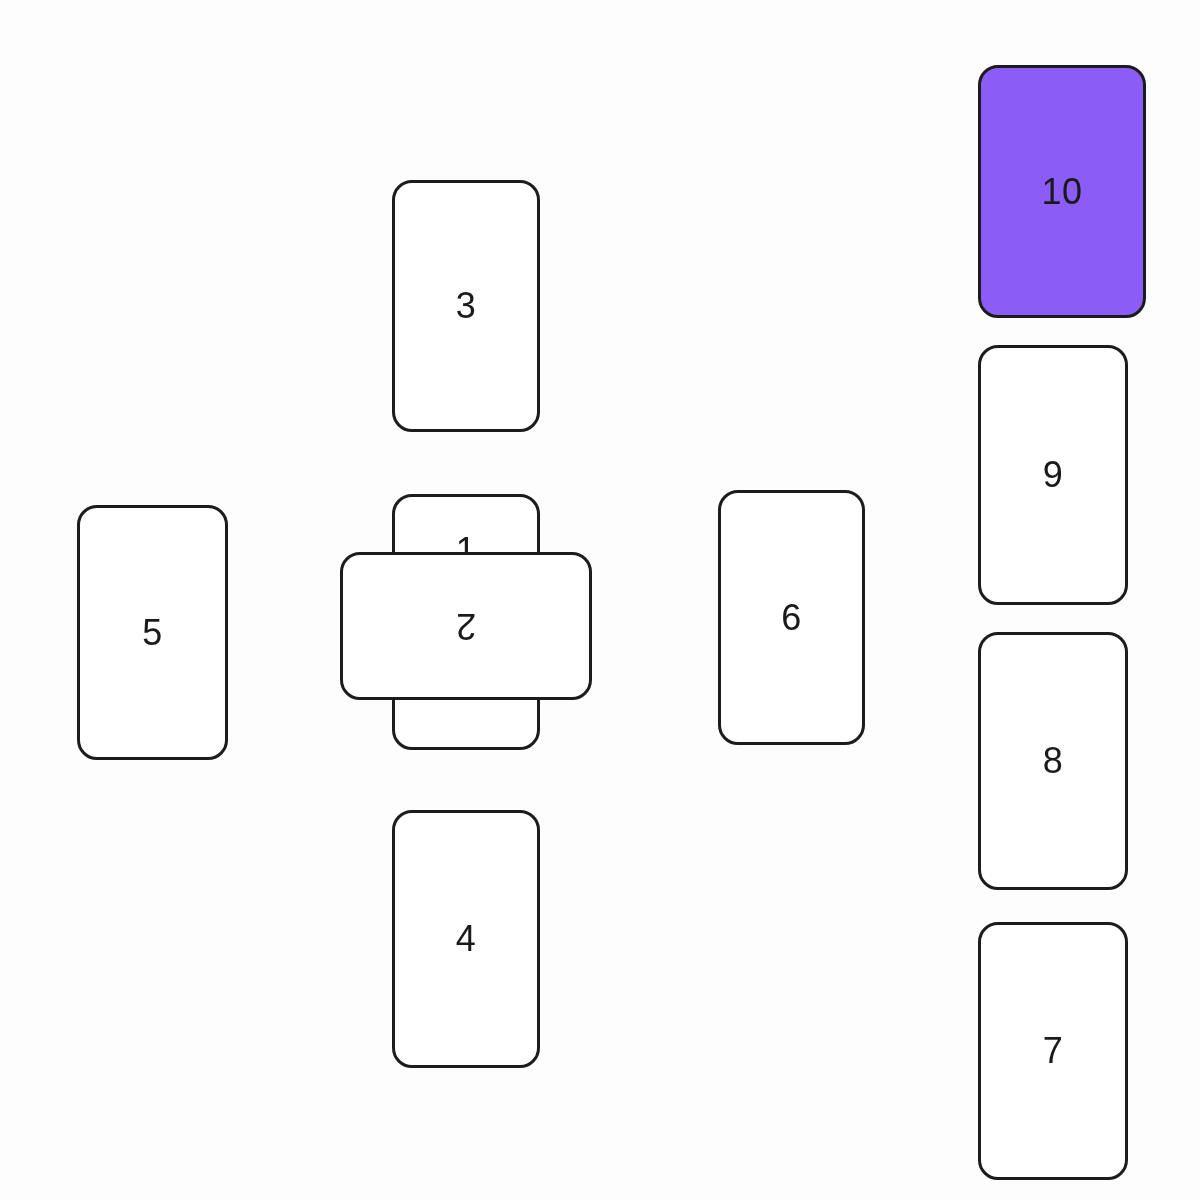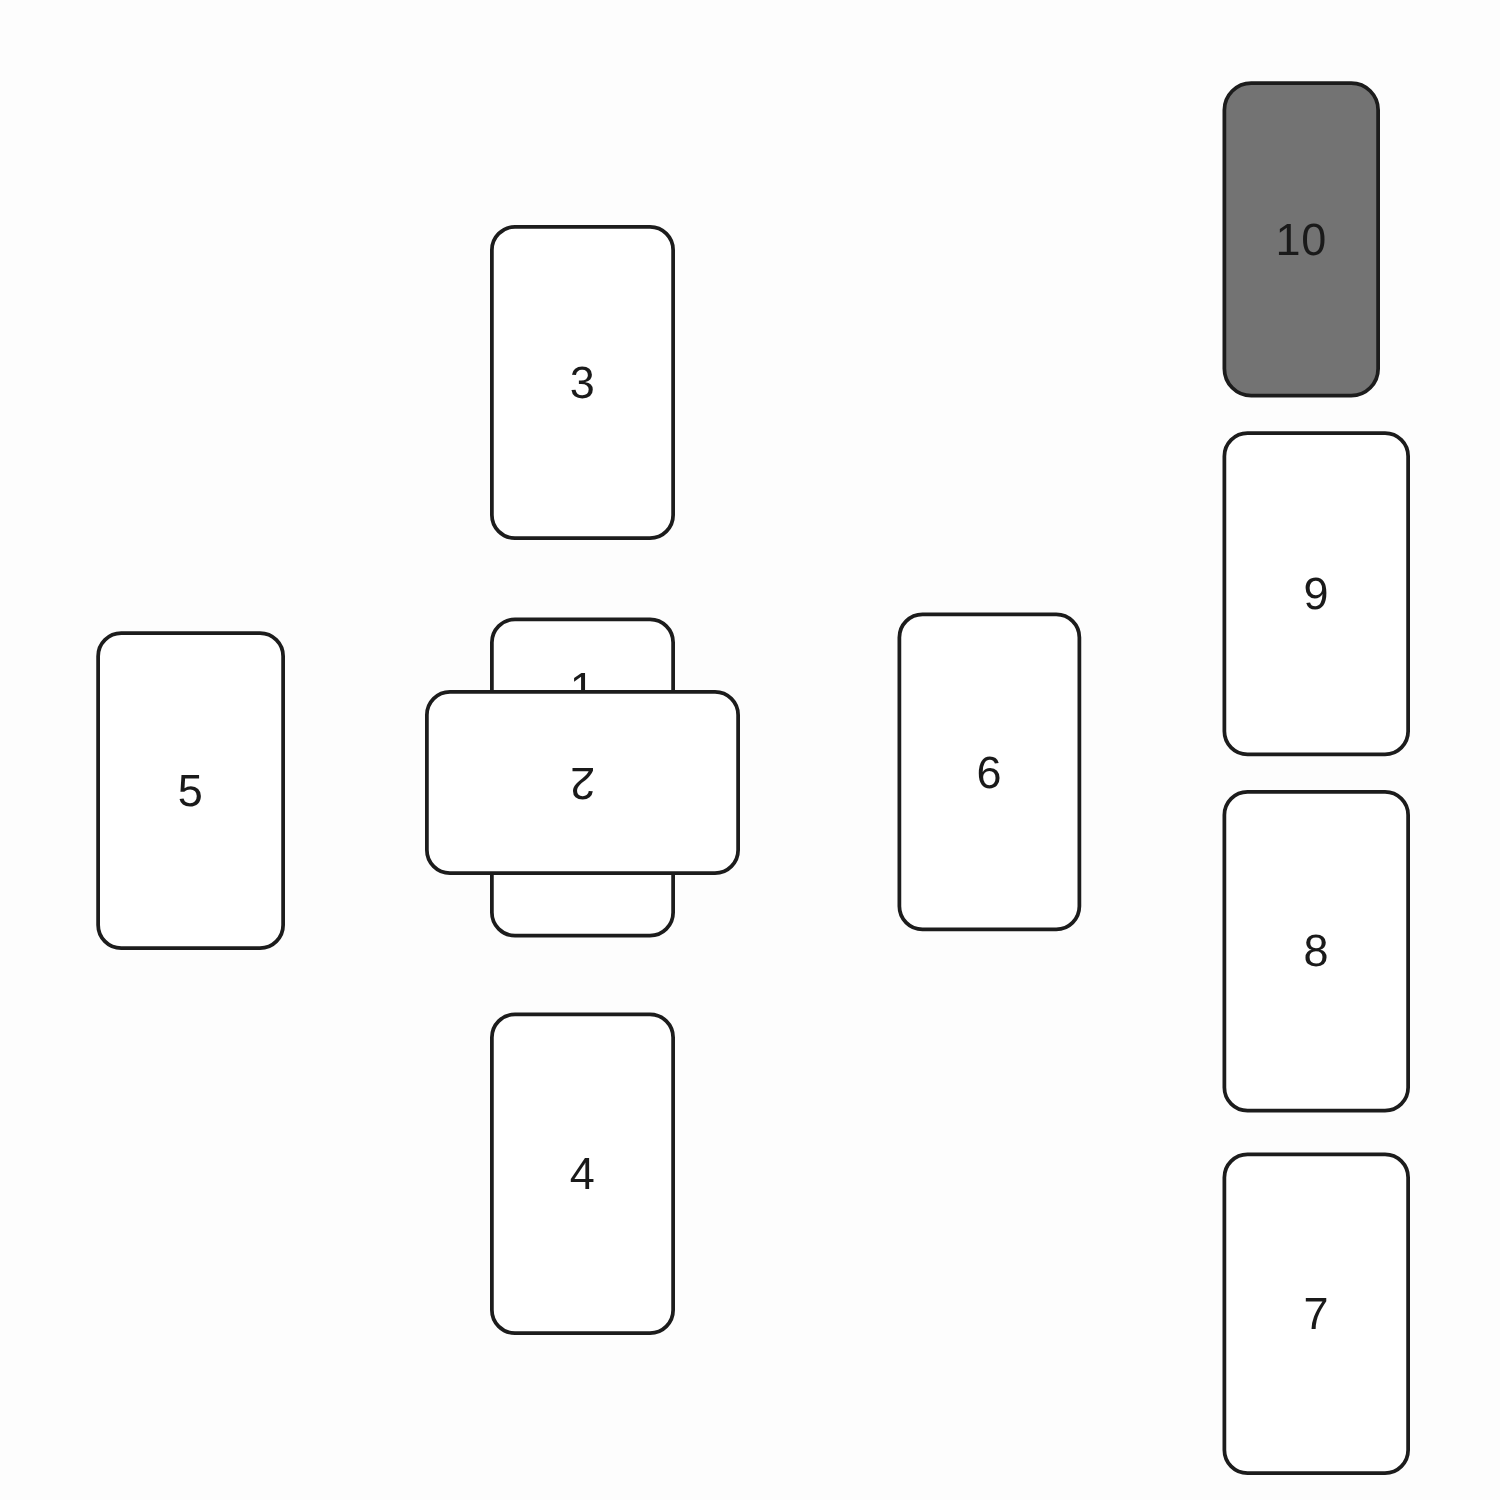--- a/index.html
+++ b/index.html
@@ -74,16 +74,16 @@
     </div>
     <div class="card" style="left: 978px; top: 922px; width: 150px; height: 258px; z-index: 1; background: rgb(255, 255, 255); border-color: rgb(28, 28, 28);">
       <span class="card-label lbl-center" style="color: rgb(26, 26, 26);">7</span>
     </div>
     <div class="card" style="left: 978px; top: 632px; width: 150px; height: 258px; z-index: 1; background: rgb(255, 255, 255); border-color: rgb(28, 28, 28);">
       <span class="card-label lbl-center" style="color: rgb(26, 26, 26);">8</span>
     </div>
     <div class="card" style="left: 978px; top: 345px; width: 150px; height: 260px; z-index: 1; background: rgb(255, 255, 255); border-color: rgb(28, 28, 28);">
       <span class="card-label lbl-center" style="color: rgb(26, 26, 26);">9</span>
     </div>
-    <div class="card" style="left: 978px; top: 65px; width: 126px; height: 253px; z-index: 1; background: #737373; border-color: rgb(28, 28, 28); border-radius: 23px;">
+    <div class="card" style="left: 978px; top: 65px; width: 168px; height: 253px; z-index: 1; background: #8b5cf6; border-color: rgb(28, 28, 28);">
       <span class="card-label lbl-center" style="color: rgb(26, 26, 26);">10</span>
     </div>
   </div>
 
 </body></html>

